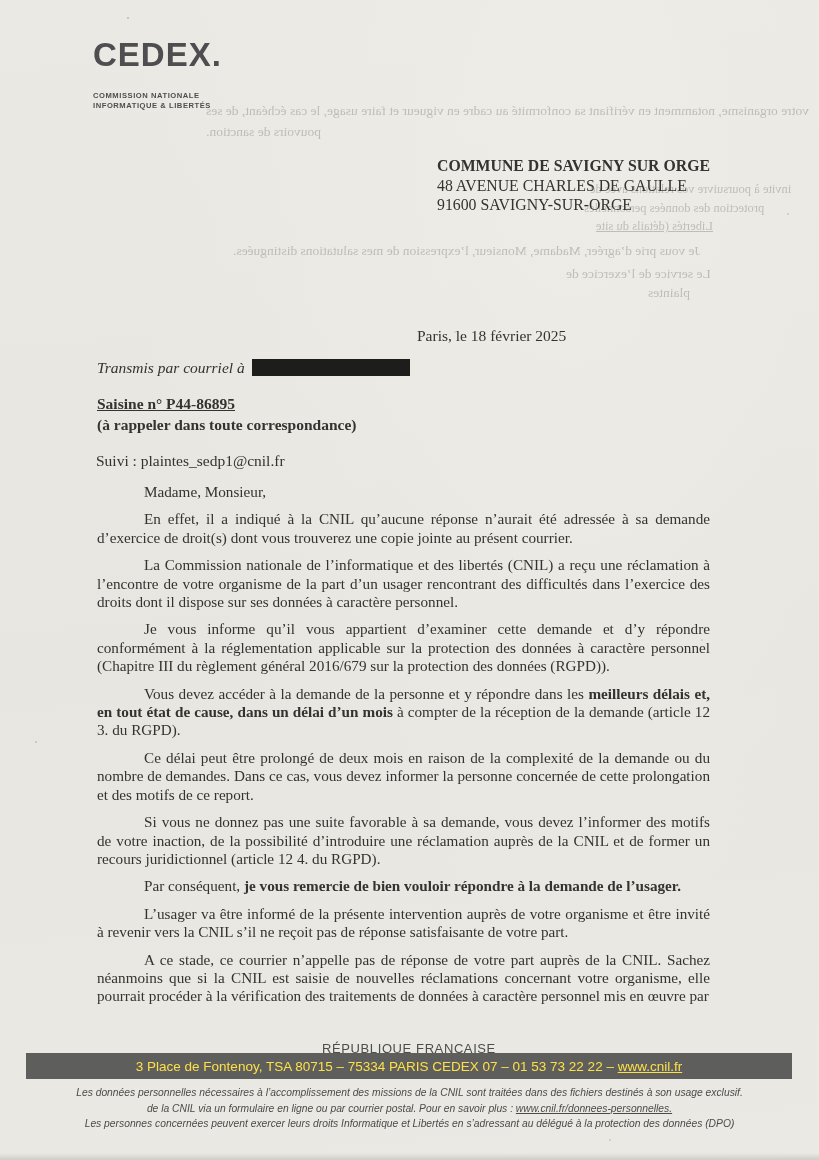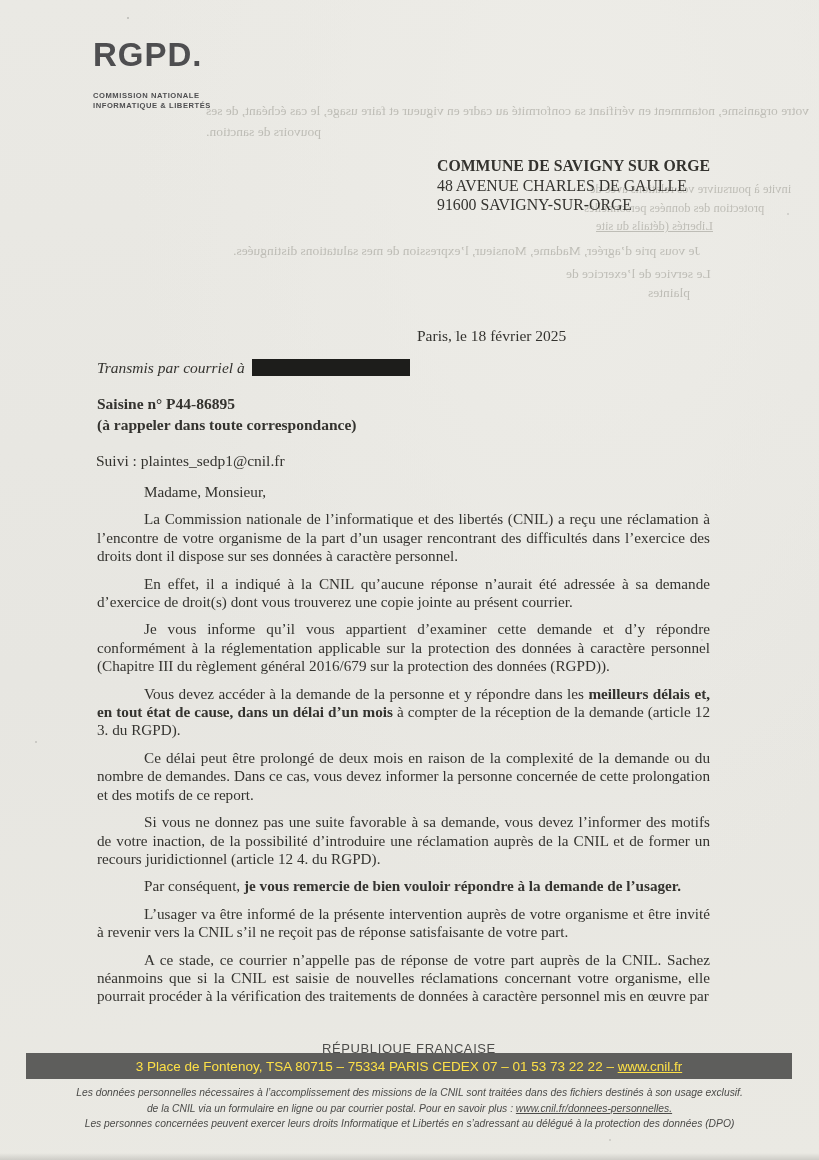--- a/index.html
+++ b/index.html
@@ -48,21 +48,21 @@
   .recipient{position:absolute;left:437px;top:156px;font-size:15.8px;line-height:19.6px;}
   .recipient .r1{font-weight:700;}
   .dateline{position:absolute;left:417px;top:327px;font-size:15.5px;}
 
   
   .transmis{position:absolute;left:97px;top:359px;font-size:15.5px;}
   .transmis .lab{font-style:italic;}
   .redact{display:inline-block;width:158px;height:17px;background:#1d1d1b;
     vertical-align:-3px;margin-left:3px;}
   .saisine{position:absolute;left:97px;top:395px;font-size:15.5px;font-weight:700;
-    }
+    text-decoration:underline;}
   .rappel{position:absolute;left:97px;top:416px;font-size:15.5px;font-weight:700;}
   .suivi{position:absolute;left:96px;top:452px;font-size:15.5px;}
 
   
   .body{position:absolute;left:97px;top:483px;width:629px;
     font-size:15.2px;line-height:18.4px;text-align:justify;}
   .body p{margin:0 16px 9px 0;text-indent:47px;}
   .body .salut{text-align:left;}
   .body b{font-weight:700;}
 
@@ -91,21 +91,21 @@
     <div class="bl bl2">pouvoirs de sanction.</div>
     <div class="bl bl3">invite à poursuivre vos relations avec de</div>
     <div class="bl bl4">protection des données personnelles</div>
     <div class="bl bl5 bl-u">Libertés (détails du site</div>
     <div class="bl bl6">Je vous prie d’agréer, Madame, Monsieur, l’expression de mes salutations distinguées.</div>
     <div class="bl bl7">Le service de l’exercice de</div>
     <div class="bl bl8">plaintes</div>
   </div>
 
   <div class="logo">
-    <div class="logo-title">RGPD.</div>
+    <div class="logo-title">CEDEX.</div>
     <div class="logo-sub">
       <div>COMMISSION NATIONALE</div>
       <div>INFORMATIQUE &amp; LIBERTÉS</div>
     </div>
   </div>
 
   <div class="recipient">
     <div class="r1">COMMUNE DE SAVIGNY SUR ORGE</div>
     <div>48 AVENUE CHARLES DE GAULLE</div>
     <div>91600 SAVIGNY-SUR-ORGE</div>
@@ -116,22 +116,22 @@
   <div class="transmis">
     <span class="lab">Transmis par courriel à </span><span class="redact"></span>
   </div>
 
   <div class="saisine">Saisine n° P44-86895</div>
   <div class="rappel">(à rappeler dans toute correspondance)</div>
   <div class="suivi">Suivi : plaintes_sedp1@cnil.fr</div>
 
   <div class="body">
     <p class="salut">Madame, Monsieur,</p>
+    <p>En effet, il a indiqué à la CNIL qu’aucune réponse n’aurait été adressée à sa demande d’exercice de droit(s) dont vous trouverez une copie jointe au présent courrier.</p>
     <p>La Commission nationale de l’informatique et des libertés (CNIL) a reçu une réclamation à l’encontre de votre organisme de la part d’un usager rencontrant des difficultés dans l’exercice des droits dont il dispose sur ses données à caractère personnel.</p>
-    <p>En effet, il a indiqué à la CNIL qu’aucune réponse n’aurait été adressée à sa demande d’exercice de droit(s) dont vous trouverez une copie jointe au présent courrier.</p>
     <p>Je vous informe qu’il vous appartient d’examiner cette demande et d’y répondre conformément à la réglementation applicable sur la protection des données à caractère personnel (Chapitre III du règlement général 2016/679 sur la protection des données (RGPD)).</p>
     <p><span>Vous devez accéder à la demande de la personne et y répondre dans les </span><b>meilleurs délais et, en tout état de cause, dans un délai d’un mois</b><span> à compter de la réception de la demande (article 12 3. du RGPD).</span></p>
     <p>Ce délai peut être prolongé de deux mois en raison de la complexité de la demande ou du nombre de demandes. Dans ce cas, vous devez informer la personne concernée de cette prolongation et des motifs de ce report.</p>
     <p>Si vous ne donnez pas une suite favorable à sa demande, vous devez l’informer des motifs de votre inaction, de la possibilité d’introduire une réclamation auprès de la CNIL et de former un recours juridictionnel (article 12 4. du RGPD).</p>
     <p><span>Par conséquent, </span><b>je vous remercie de bien vouloir répondre à la demande de l’usager.</b></p>
     <p>L’usager va être informé de la présente intervention auprès de votre organisme et être invité à revenir vers la CNIL s’il ne reçoit pas de réponse satisfaisante de votre part.</p>
     <p>A ce stade, ce courrier n’appelle pas de réponse de votre part auprès de la CNIL. Sachez néanmoins que si la CNIL est saisie de nouvelles réclamations concernant votre organisme, elle pourrait procéder à la vérification des traitements de données à caractère personnel mis en œuvre par</p>
   </div>
 
   <div class="rep-row">

